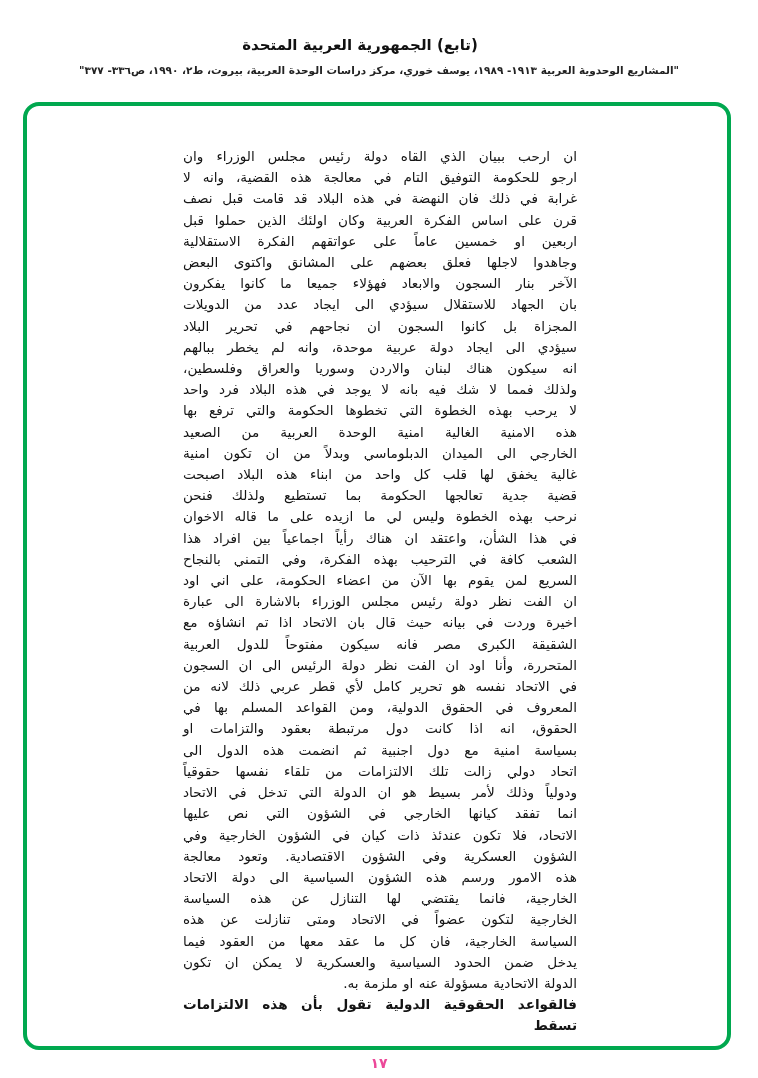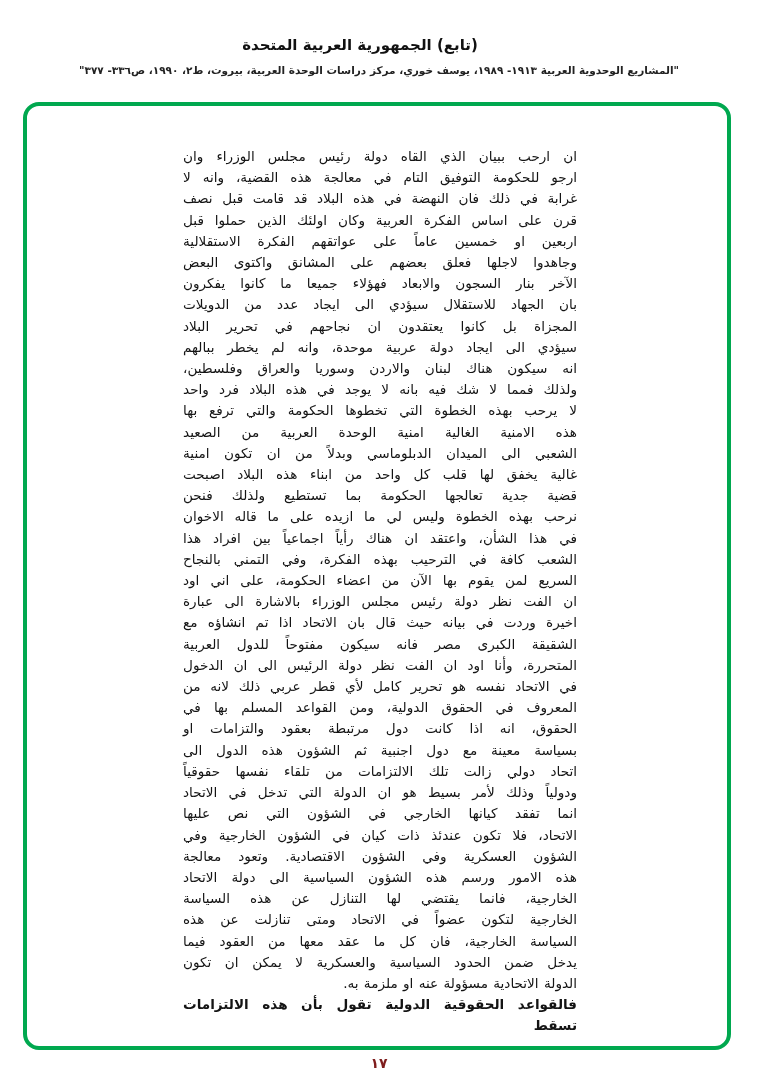--- a/index.html
+++ b/index.html
@@ -76,21 +76,21 @@
     font-weight: bold;
   }
   .page-number {
     position: absolute;
     top: 1055px;
     left: 0;
     width: 758px;
     text-align: center;
     font-size: 14px;
     font-weight: bold;
-    color: #7f1d1d;
+    color: #ec4899;
   }
 </style>
 </head>
 <body>
 
 <div class="page">
 
   <div class="header-title">(تابع) الجمهورية العربية المتحدة</div>
 
   <div class="citation">"المشاريع الوحدوية العربية ١٩١٣- ١٩٨٩، يوسف خوري، مركز دراسات الوحدة العربية، بيروت، ط٢، ١٩٩٠، ص٣٣٦- ٣٧٧"</div>
@@ -99,41 +99,41 @@
 
   <div class="text-block">
       <div class="line">ان ارحب ببيان الذي القاه دولة رئيس مجلس الوزراء وان</div>
       <div class="line">ارجو للحكومة التوفيق التام في معالجة هذه القضية، وانه لا</div>
       <div class="line">غرابة في ذلك فان النهضة في هذه البلاد قد قامت قبل نصف</div>
       <div class="line">قرن على اساس الفكرة العربية وكان اولئك الذين حملوا قبل</div>
       <div class="line">اربعين او خمسين عاماً على عواتقهم الفكرة الاستقلالية</div>
       <div class="line">وجاهدوا لاجلها فعلق بعضهم على المشانق واكتوى البعض</div>
       <div class="line">الآخر بنار السجون والابعاد فهؤلاء جميعا ما كانوا يفكرون</div>
       <div class="line">بان الجهاد للاستقلال سيؤدي الى ايجاد عدد من الدويلات</div>
-      <div class="line">المجزاة بل كانوا يعتقدون ان نجاحهم في تحرير البلاد</div>
+      <div class="line">المجزاة بل كانوا السجون ان نجاحهم في تحرير البلاد</div>
       <div class="line">سيؤدي الى ايجاد دولة عربية موحدة، وانه لم يخطر ببالهم</div>
       <div class="line">انه سيكون هناك لبنان والاردن وسوريا والعراق وفلسطين،</div>
       <div class="line">ولذلك فمما لا شك فيه بانه لا يوجد في هذه البلاد فرد واحد</div>
       <div class="line">لا يرحب بهذه الخطوة التي تخطوها الحكومة والتي ترفع بها</div>
       <div class="line">هذه الامنية الغالية امنية الوحدة العربية من الصعيد</div>
-      <div class="line">الشعبي الى الميدان الدبلوماسي وبدلاً من ان تكون امنية</div>
+      <div class="line">الخارجي الى الميدان الدبلوماسي وبدلاً من ان تكون امنية</div>
       <div class="line">غالية يخفق لها قلب كل واحد من ابناء هذه البلاد اصبحت</div>
       <div class="line">قضية جدية تعالجها الحكومة بما تستطيع ولذلك فنحن</div>
       <div class="line">نرحب بهذه الخطوة وليس لي ما ازيده على ما قاله الاخوان</div>
       <div class="line">في هذا الشأن، واعتقد ان هناك رأياً اجماعياً بين افراد هذا</div>
       <div class="line">الشعب كافة في الترحيب بهذه الفكرة، وفي التمني بالنجاح</div>
       <div class="line">السريع لمن يقوم بها الآن من اعضاء الحكومة، على اني اود</div>
       <div class="line">ان الفت نظر دولة رئيس مجلس الوزراء بالاشارة الى عبارة</div>
       <div class="line">اخيرة وردت في بيانه حيث قال بان الاتحاد اذا تم انشاؤه مع</div>
       <div class="line">الشقيقة الكبرى مصر فانه سيكون مفتوحاً للدول العربية</div>
-      <div class="line">المتحررة، وأنا اود ان الفت نظر دولة الرئيس الى ان الدخول</div>
+      <div class="line">المتحررة، وأنا اود ان الفت نظر دولة الرئيس الى ان السجون</div>
       <div class="line">في الاتحاد نفسه هو تحرير كامل لأي قطر عربي ذلك لانه من</div>
       <div class="line">المعروف في الحقوق الدولية، ومن القواعد المسلم بها في</div>
       <div class="line">الحقوق، انه اذا كانت دول مرتبطة بعقود والتزامات او</div>
-      <div class="line">بسياسة معينة مع دول اجنبية ثم الشؤون هذه الدول الى</div>
+      <div class="line">بسياسة امنية مع دول اجنبية ثم انضمت هذه الدول الى</div>
       <div class="line">اتحاد دولي زالت تلك الالتزامات من تلقاء نفسها حقوقياً</div>
       <div class="line">ودولياً وذلك لأمر بسيط هو ان الدولة التي تدخل في الاتحاد</div>
       <div class="line">انما تفقد كيانها الخارجي في الشؤون التي نص عليها</div>
       <div class="line">الاتحاد، فلا تكون عندئذ ذات كيان في الشؤون الخارجية وفي</div>
       <div class="line">الشؤون العسكرية وفي الشؤون الاقتصادية. وتعود معالجة</div>
       <div class="line">هذه الامور ورسم هذه الشؤون السياسية الى دولة الاتحاد</div>
       <div class="line">الخارجية، فانما يقتضي لها التنازل عن هذه السياسة</div>
       <div class="line">الخارجية لتكون عضواً في الاتحاد ومتى تنازلت عن هذه</div>
       <div class="line">السياسة الخارجية، فان كل ما عقد معها من العقود فيما</div>
       <div class="line">يدخل ضمن الحدود السياسية والعسكرية لا يمكن ان تكون</div>

